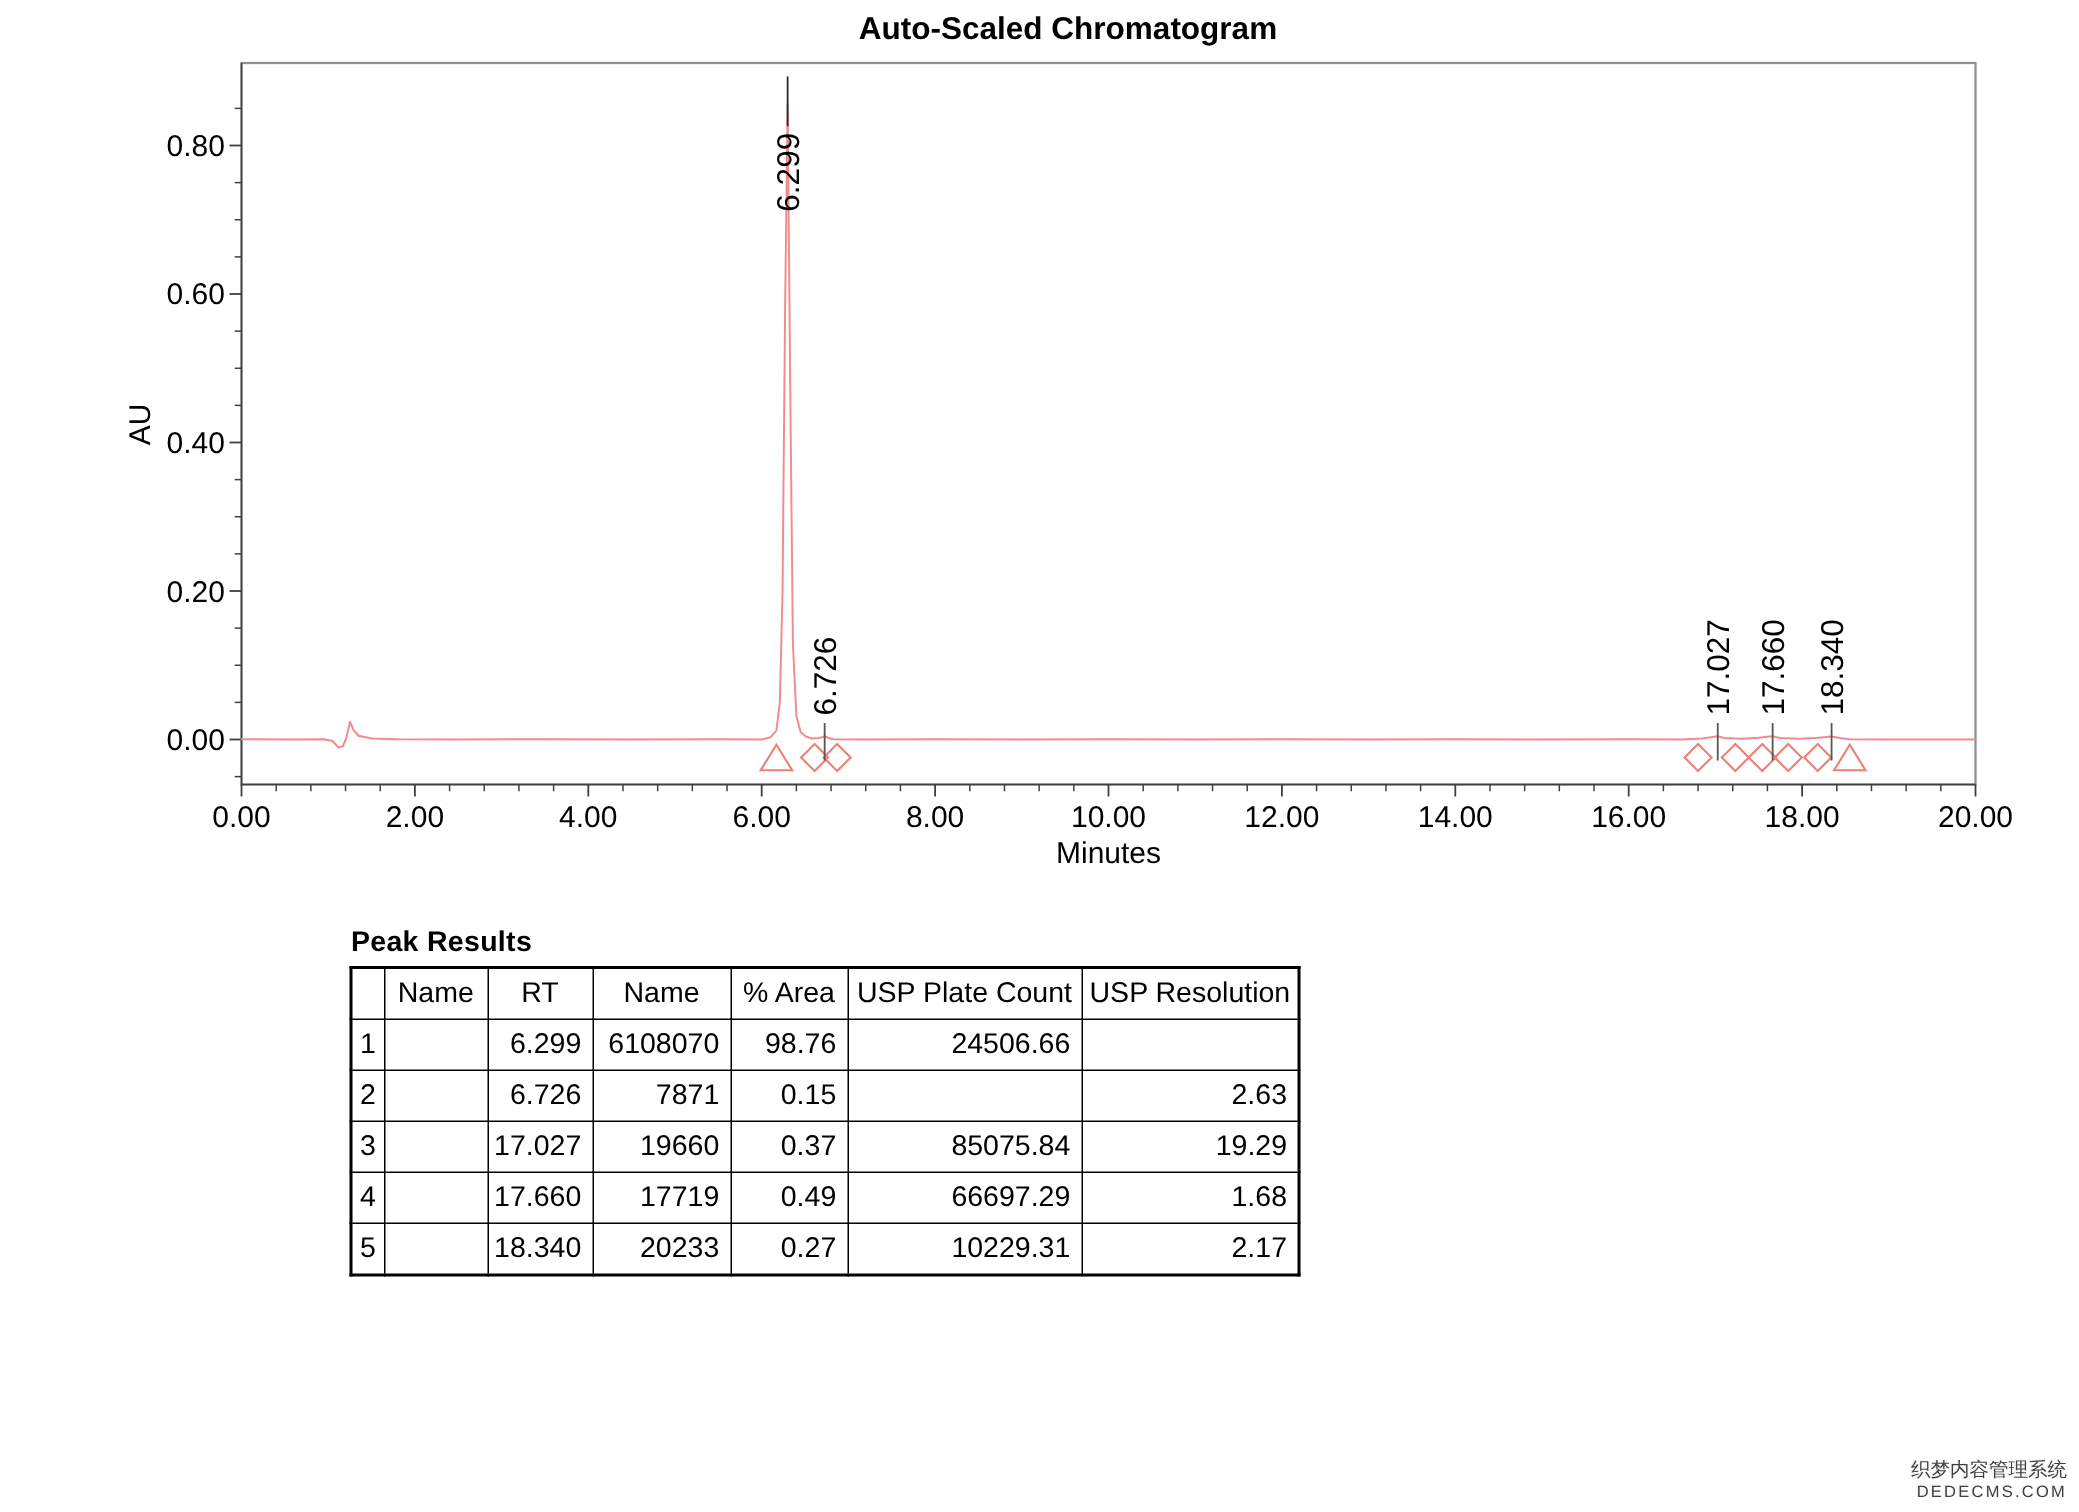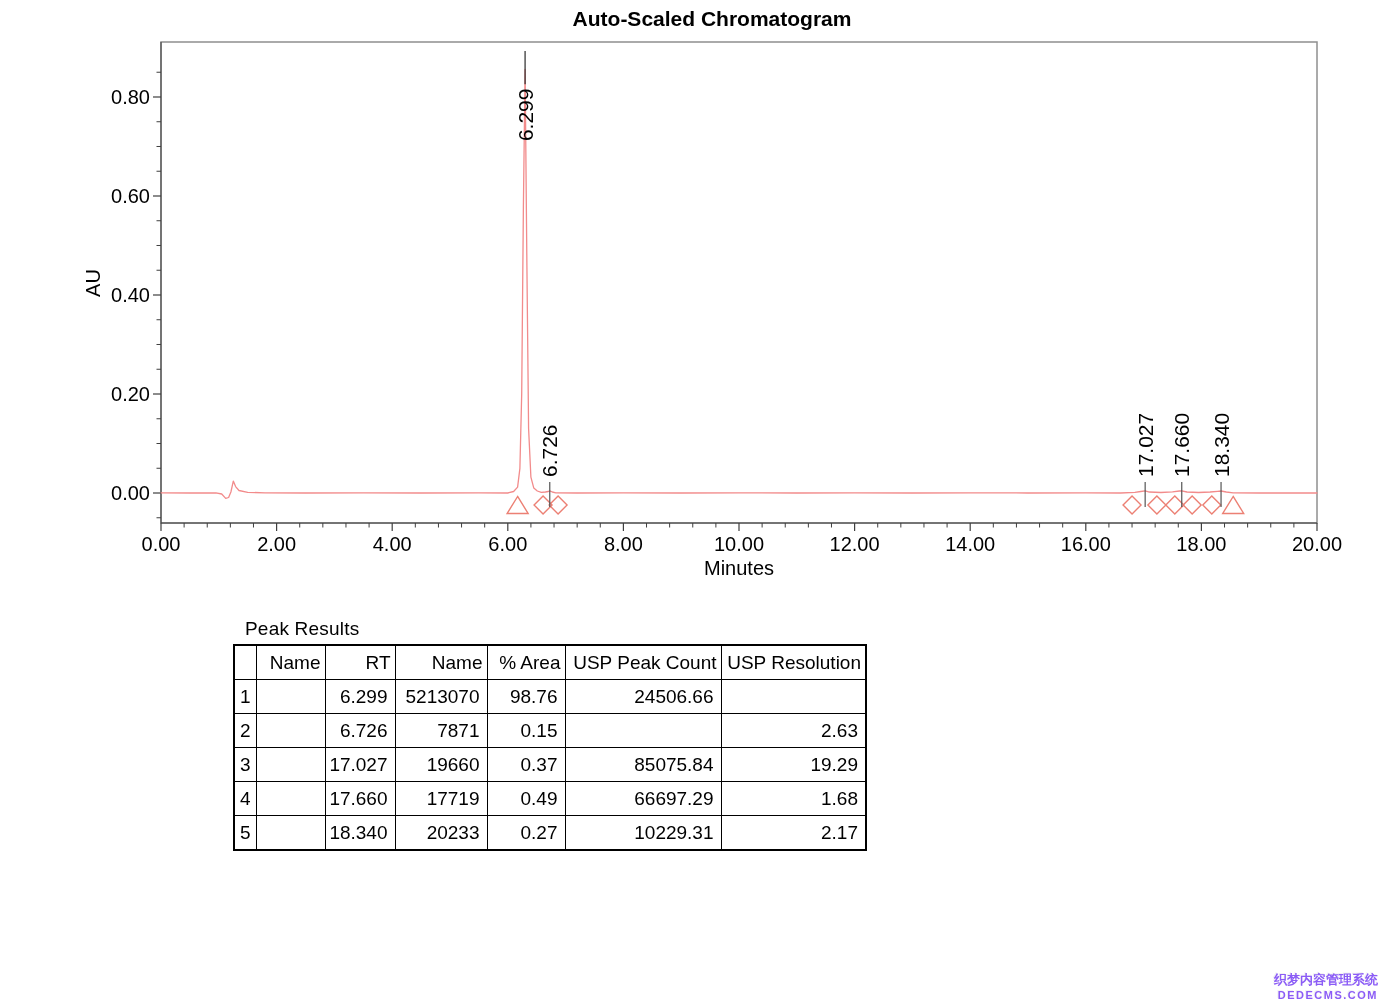--- a/index.html
+++ b/index.html
@@ -3,32 +3,32 @@
 <meta charset="utf-8">
 <style>
   html,body{margin:0;padding:0;background:#fff;}
   body{width:1386px;height:1008px;position:relative;overflow:hidden;
        font-family:"Liberation Sans", sans-serif;color:#000;}
   .page{position:absolute;inset:0;background:#fff;}
   #chart-wrap{position:absolute;left:0;top:0;width:1378px;height:600px;}
   svg text{font-family:"Liberation Sans", sans-serif;fill:#000;}
 
   #results-section{position:absolute;left:233px;top:618px;}
-  #results-heading{font-size:19px;font-weight:normal;margin:0 0 4px 12px;letter-spacing:0.2px;}
+  #results-heading{font-size:19px;font-weight:bold;margin:0 0 4px 1px;letter-spacing:0.2px;}
   table.peak-table{border-collapse:collapse;table-layout:fixed;background:#fff;
                    border:2px solid #000;}
   table.peak-table th, table.peak-table td{
       border:1px solid #000;font-size:19px;font-weight:normal;
       height:33px;padding:0 7px 0 3px;white-space:nowrap;overflow:hidden;}
-  table.peak-table th{text-align:right;padding:0 4px;}
+  table.peak-table th{text-align:center;padding:0 4px;}
   table.peak-table td{text-align:right;}
   table.peak-table td.idx{text-align:center;padding:0 2px;}
 
   #watermark{position:absolute;right:8px;bottom:6px;text-align:right;
-             color:#8b5cf6;font-weight:bold;
+             color:#404040;font-weight:normal;
              text-shadow:1px 1px 0 #ffffff,-1px -1px 0 #f2f2f2;}
   #watermark .wm1{font-size:13px;line-height:16px;}
   #watermark .wm2{font-size:11px;line-height:14px;letter-spacing:1.5px;}
 </style>
 </head>
 <body>
 
 <div class="page">
 
   <div id="chart-wrap">
@@ -168,30 +168,30 @@
           <col style="width: 156px;">
           <col style="width: 145px;">
         </colgroup>
       <thead>
           <tr id="results-head">
             <th></th>
             <th>Name</th>
             <th>RT</th>
             <th>Name</th>
             <th>% Area</th>
-            <th>USP Peak Count</th>
+            <th>USP Plate Count</th>
             <th>USP Resolution</th>
           </tr>
         </thead>
       <tbody id="results-body">
           <tr>
             <td class="idx">1</td>
             <td></td>
             <td>6.299</td>
-            <td>5213070</td>
+            <td>6108070</td>
             <td>98.76</td>
             <td>24506.66</td>
             <td></td>
           </tr>
           <tr>
             <td class="idx">2</td>
             <td></td>
             <td>6.726</td>
             <td>7871</td>
             <td>0.15</td>

